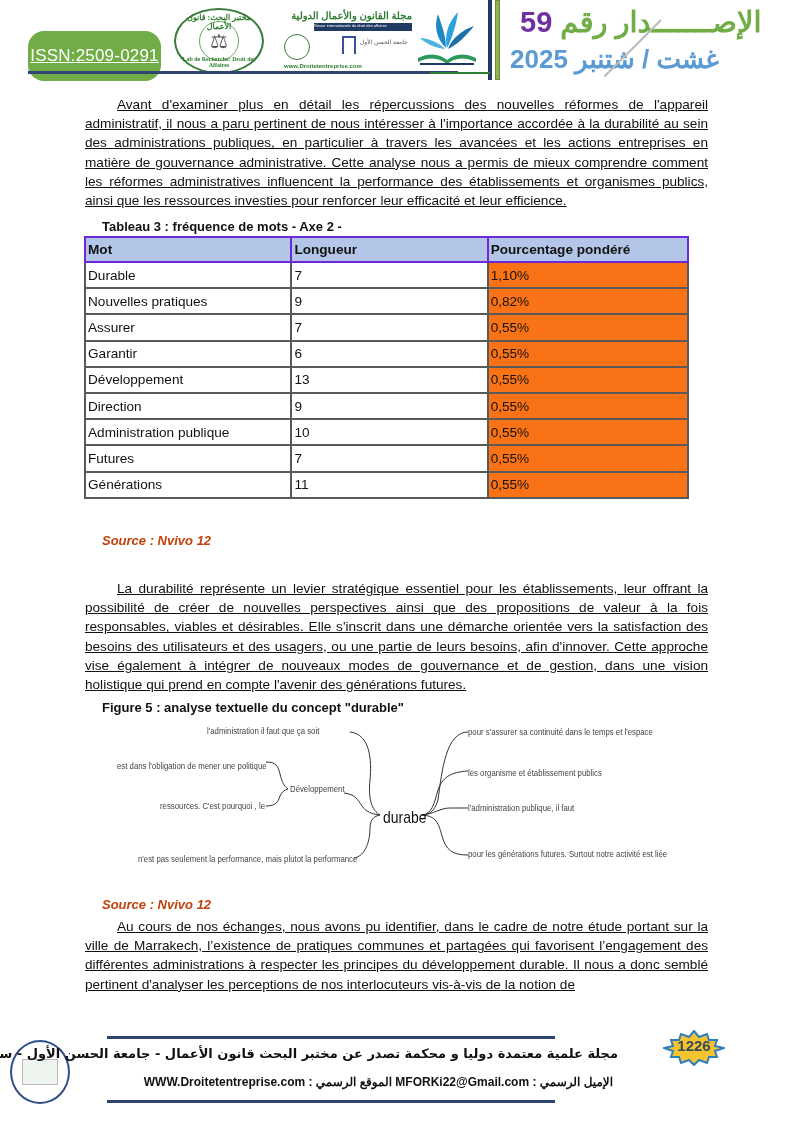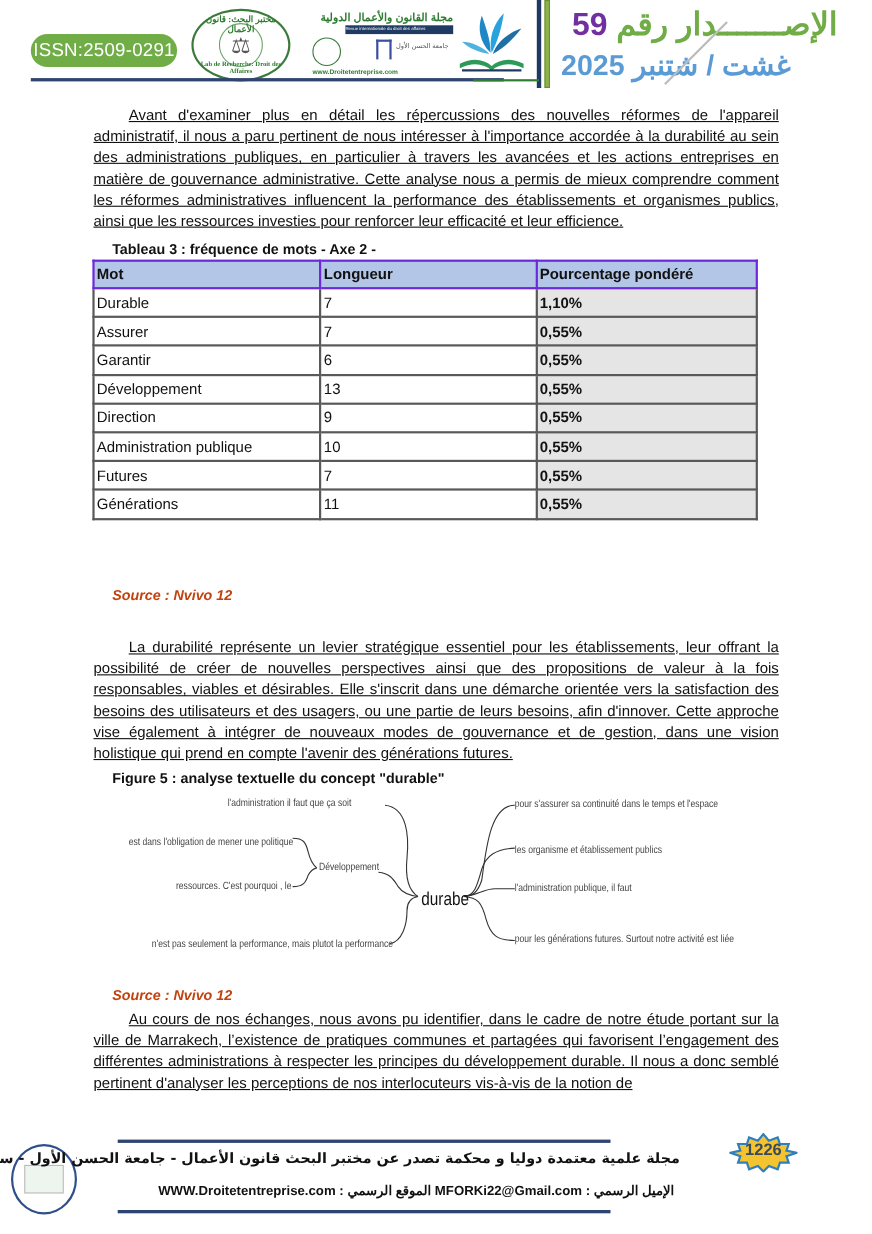--- a/index.html
+++ b/index.html
@@ -1,20 +1,20 @@
 <!DOCTYPE html>
 <html><head>
 <meta charset="utf-8">
 <style>
   * { box-sizing: border-box; margin: 0; padding: 0; }
   html, body { width: 793px; height: 1122px; background: #ffffff; overflow: hidden; }
   body { position: relative; font-family: "Liberation Sans", sans-serif; color: #111; }
 
   
-  .issn { position: absolute; left: 28px; top: 31px; width: 133px; height: 30px; background: #70ad47; border-radius: 16px; color: #fff; font-size: 17px; font-weight: normal; display:flex; align-items:center; justify-content:center; letter-spacing: 0.2px; }
+  .issn { position: absolute; left: 28px; top: 31px; width: 133px; height: 50px; background: #70ad47; border-radius: 16px; color: #fff; font-size: 17px; font-weight: normal; display:flex; align-items:center; justify-content:center; letter-spacing: 0.2px; text-decoration: underline; }
   .logo-round { position: absolute; left: 174px; top: 8px; width: 90px; height: 66px; border-radius: 50%; border: 2px solid #3a7a3a; display:flex; align-items:center; justify-content:center;font-family:Liberation Serif, serif; }
   .logo-round .inner { width: 40px; height: 40px; border-radius: 50%; border: 1px solid #6aa46a; display:flex; align-items:center; justify-content:center; font-size: 20px; color:#555; }
   .logo-round .ring-text { position:absolute; top: 3px; left: 0; right: 0; text-align:center; font-size: 8px; color:#2d7d2d; font-weight:bold; }
   .logo-round .ring-text.bottom { top: auto; bottom: 4px; font-size: 6px; }
   .journal-block { position: absolute; left: 282px; top: 6px; width: 200px; height: 66px; }
   .journal-title { position: absolute; right: 70px; top: 4px; font-size: 10px; color: #2e7d32; font-weight: bold; direction: rtl; white-space: nowrap; }
   .journal-sub { position: absolute; left: 32px; top: 17px; width: 98px; height: 8px; background: #1f3b63; color:#fff; font-size: 4px; overflow:hidden; white-space:nowrap; }
   .mini-logo { position:absolute; left: 2px; top: 28px; width: 26px; height: 26px; border-radius:50%; border: 1px solid #3a7a3a; }
   .uni-icon { position:absolute; left: 60px; top: 30px; width: 14px; height: 18px; border: 2px solid #3a4fa0; border-bottom: none; }
   .uni-name { position:absolute; left: 78px; top: 32px; font-size: 6px; color:#555; white-space:nowrap; }
@@ -39,21 +39,21 @@
   .cap-table { left: 102px; top: 219px; }
   .cap-fig { left: 102px; top: 700px; }
   .source { position:absolute; left: 102px; font-size: 13px; font-weight: bold; font-style: italic; color:#c2410c; }
   .src1 { top: 533px; }
   .src2 { top: 897px; }
 
   
   table.freq { position: absolute; left: 84px; top: 236px; width: 605px; border-collapse: collapse; font-size: 13.6px; }
   table.freq th, table.freq td { border: 2px solid #595959; height: 26.2px; padding: 0 2px; text-align: left; vertical-align: middle; }
   table.freq th { background: #b4c6e7; font-weight: bold; border: 2px solid #6d28d9; height: 25px; }
-  table.freq td.pct { background: #e5e5e5; font-weight: bold; }
+  table.freq td.pct { background: #f97316; font-weight: normal; }
   table.freq col.c1 { width: 207px; }
   table.freq col.c2 { width: 197px; }
   table.freq col.c3 { width: 201px; }
 
   
   .figure { position:absolute; left: 100px; top: 720px; width: 580px; height: 150px; }
   .fig-label { position:absolute; font-size: 9.5px; color: #444; white-space: nowrap; font-family: "Liberation Sans", sans-serif; transform: scaleX(0.82); transform-origin: left center; }
   .fig-center { position:absolute; left: 283px; top: 88px; font-size: 17px; color:#111; font-weight: normal; transform: scaleX(0.82); transform-origin:left center; }
   .fig-svg { position:absolute; left: 0; top: 0; }
 
@@ -124,20 +124,25 @@
       <th>Mot</th>
       <th>Longueur</th>
       <th>Pourcentage pondéré</th>
     </tr>
   </thead>
   <tbody>
     <tr>
         <td>Durable</td>
         <td>7</td>
         <td class="pct">1,10%</td>
+      </tr>
+    <tr>
+        <td>Nouvelles pratiques</td>
+        <td>9</td>
+        <td class="pct">0,82%</td>
       </tr>
     <tr>
         <td>Assurer</td>
         <td>7</td>
         <td class="pct">0,55%</td>
       </tr>
     <tr>
         <td>Garantir</td>
         <td>6</td>
         <td class="pct">0,55%</td>

